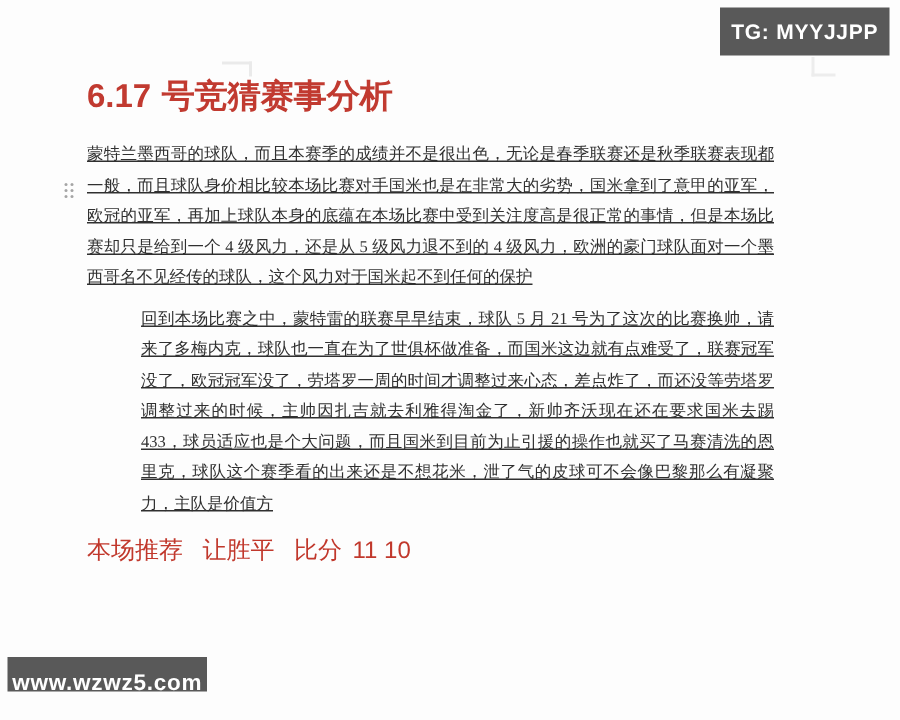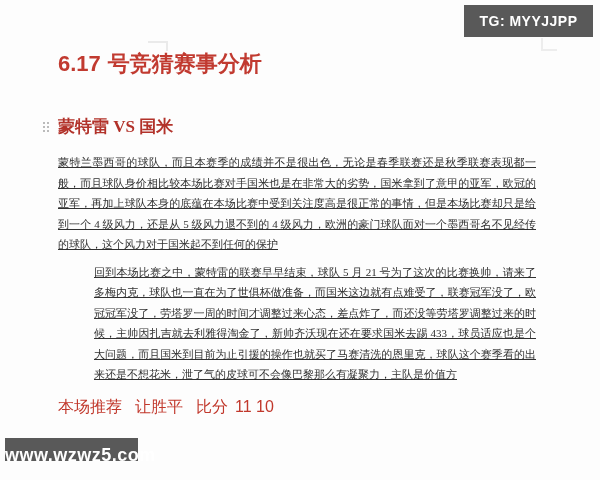--- a/index.html
+++ b/index.html
@@ -13,38 +13,38 @@
   
   .badge{
     position:absolute;
     background:#595959;
     color:#ffffff;
     font-family:"Liberation Sans","DejaVu Sans",sans-serif;
     font-weight:bold;
     text-align:center;
     letter-spacing:0.5px;
   }
-  .badge-tg{top:5px;right:7px;width:129px;height:32px;line-height:32px;font-size:14px;}
-  .badge-web{left:5px;top:438px;width:133px;height:23px;line-height:35px;font-size:18px;}
+  .badge-tg{top:5px;right:7px;width:113px;height:32px;line-height:32px;font-size:14px;}
+  .badge-web{left:5px;top:438px;width:133px;height:23px;line-height:35px;font-size:15px;}
   
   .cropmark{position:absolute;opacity:0.9;}
   .cropmark-left{left:148px;top:41px;width:18px;height:8px;border-top:2px solid #e8e8e8;border-right:2px solid #e8e8e8;}
   .cropmark-right{left:541px;top:38px;width:14px;height:11px;border-left:2px solid #ececec;border-bottom:2px solid #ececec;}
   
   .handle-dots{
     position:absolute;left:43px;top:122px;
     width:2px;height:2px;border-radius:50%;
     background:#a5a5a5;
     box-shadow:4px 0 0 #a5a5a5,0 4px 0 #a5a5a5,4px 4px 0 #a5a5a5,0 8px 0 #a5a5a5,4px 8px 0 #a5a5a5;
   }
   .content{
     position:relative;
     box-sizing:border-box;
     width:600px;height:364px;
-    padding:50px 64px 0 58px;
+    padding:50px 84px 0 58px;
   }
   .title{
     margin:0;
     color:#c13a30;
     font-size:22px;
     line-height:28px;
     font-weight:bold;
     white-space:nowrap;
   }
   .title-num{font-family:"Liberation Sans","DejaVu Sans",sans-serif;margin-right:7px;}
@@ -89,21 +89,20 @@
 
   <div class="cropmark cropmark-left"></div>
   <div class="cropmark cropmark-right"></div>
 
   <div class="handle-dots"></div>
 
   <div class="content">
 
     <h1 class="title"><span class="title-num">6.17</span><span class="title-cjk">号竞猜赛事分析</span></h1>
 
-    <h2 class="match">蒙特雷 VS 国米</h2>
 
     <p class="para">蒙特兰墨西哥的球队，而且本赛季的成绩并不是很出色，无论是春季联赛还是秋季联赛表现都一般，而且球队身价相比较本场比赛对手国米也是在非常大的劣势，国米拿到了意甲的亚军，欧冠的亚军，再加上球队本身的底蕴在本场比赛中受到关注度高是很正常的事情，但是本场比赛却只是给到一个 4 级风力，还是从 5 级风力退不到的 4 级风力，欧洲的豪门球队面对一个墨西哥名不见经传的球队，这个风力对于国米起不到任何的保护</p>
 
     <p class="para">回到本场比赛之中，蒙特雷的联赛早早结束，球队 5 月 21 号为了这次的比赛换帅，请来了多梅内克，球队也一直在为了世俱杯做准备，而国米这边就有点难受了，联赛冠军没了，欧冠冠军没了，劳塔罗一周的时间才调整过来心态，差点炸了，而还没等劳塔罗调整过来的时候，主帅因扎吉就去利雅得淘金了，新帅齐沃现在还在要求国米去踢 433，球员适应也是个大问题，而且国米到目前为止引援的操作也就买了马赛清洗的恩里克，球队这个赛季看的出来还是不想花米，泄了气的皮球可不会像巴黎那么有凝聚力，主队是价值方</p>
 
     <p class="rec"><span class="rec-label">本场推荐</span><span class="rec-bet">让胜平</span><span class="rec-score-label">比分</span><span class="rec-num">11 10</span></p>
 
   </div>
 </div>
 

